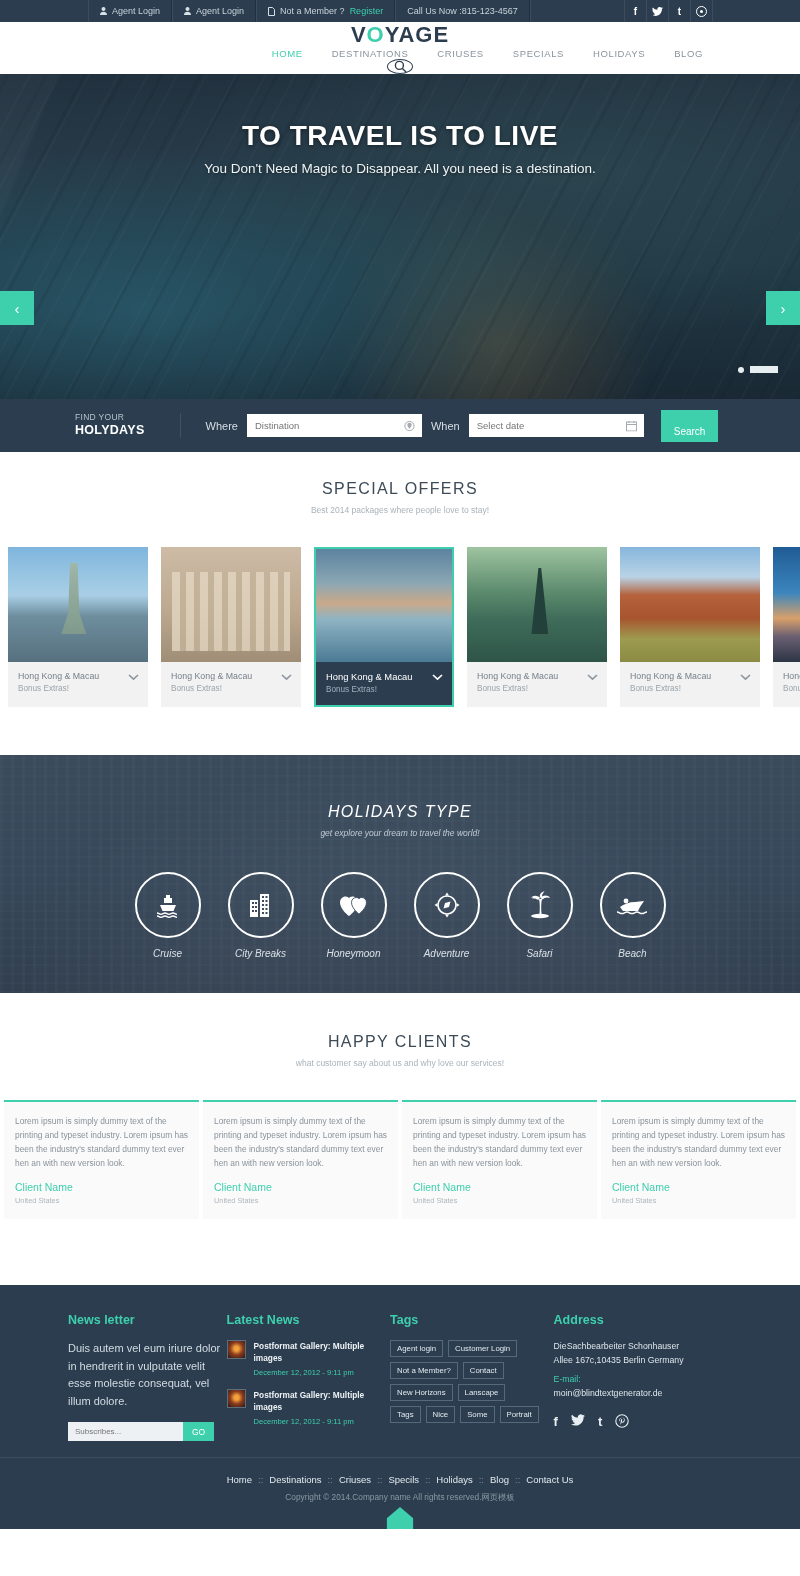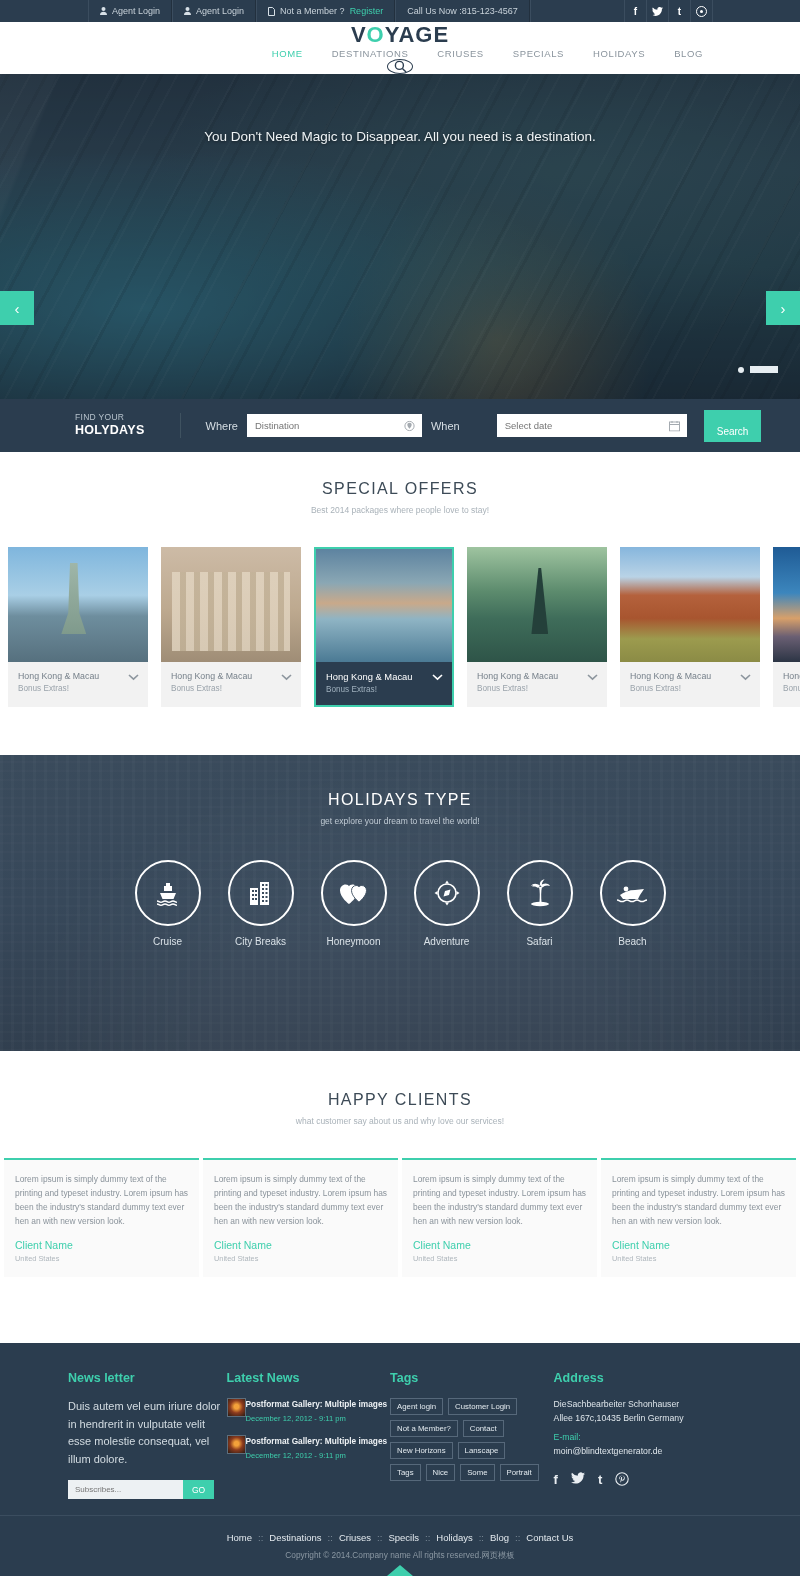--- a/index.html
+++ b/index.html
@@ -115,21 +115,21 @@
   .fld{
     position:relative; background:#fff; height:23px; display:flex; align-items:center;
     padding:0 8px;
   }
   .fld input{
     border:0; outline:0; font-size:9.5px; color:#6d7780;
     font-family:"Liberation Sans", sans-serif; background:transparent;
   }
   .fld .fico{ position:absolute; right:7px; top:50%; transform:translateY(-50%); opacity:.55; }
   .fld.where{ width:175px; }
-  .fld.when{ width:190px;margin-left:28px; }
+  .fld.when{ width:175px; }
   .search-submit{
     background:#3ecfad; color:#fff; border:0; font-size:10px; height:23px;
     padding:16px 13px; margin-left:8px; cursor:pointer;
     font-family:"Liberation Sans", sans-serif;
   }
 
   
   .sec-head{ text-align:center; }
   .sec-title{ font-size:16px; letter-spacing:1.4px; color:#3d4b57; }
   .sec-sub{ font-size:8.5px; color:#a9b2b9; margin-top:7px; }
@@ -160,22 +160,23 @@
       background:repeating-linear-gradient(90deg,#e3d6c2 0 8px,#c4b49a 8px 14px); opacity:.8; }
   .img-harbor{ background:linear-gradient(180deg,#5d83a0 0%,#8aa7b4 30%,#c9a98a 48%,#8fb4c4 62%,#4b7a94 100%); }
   .img-eiffel{ background:linear-gradient(180deg,#9fc4a0 0%,#5d8c6e 38%,#3f6d5a 62%,#2e5448 100%); position:relative; }
   .img-eiffel:after{ content:""; position:absolute; left:46%; top:18%; width:12%; height:58%;
       background:#24403a; clip-path:polygon(42% 0,58% 0,100% 100%,0 100%); }
   .img-canyon{ background:linear-gradient(180deg,#86b6dd 0%,#b9d3e6 26%,#b4613c 42%,#a8552f 62%,#9c9b4e 80%,#8b8b45 100%); }
   .img-sunset{ background:linear-gradient(180deg,#1f5b95 0%,#3c86bd 40%,#d8a06a 62%,#6a5f73 78%,#2c3545 100%); }
 
   
   .holtype{
-    height:296px; position:relative; overflow:hidden; padding-top:36px;
+    height:238px; position:relative; overflow:hidden; padding-top:48px;
     background:linear-gradient(180deg,#3a4b5c 0%,#37485a 50%,#313f4f 100%);
+    font-style:italic;
   }
   .holtype:before{
     content:""; position:absolute; inset:0; opacity:.22;
     background:
       repeating-linear-gradient(90deg, rgba(255,255,255,.10) 0 3px, rgba(0,0,0,0) 3px 11px),
       repeating-linear-gradient(0deg, rgba(255,255,255,.07) 0 2px, rgba(0,0,0,0) 2px 9px),
       radial-gradient(ellipse at 50% 100%, rgba(255,255,255,.16) 0 36%, rgba(0,0,0,0) 70%);
   }
   .holtype .sec-title{ color:#fff; position:relative; z-index:2; }
   .holtype .sec-sub{ color:#c0cbd4; position:relative; z-index:2; }
@@ -211,21 +212,21 @@
   .sub-row input{
     width:115px; height:19px; border:0; outline:0; background:#edf1f3;
     font-size:8px; color:#97a1a8; padding:0 7px;
     font-family:"Liberation Sans", sans-serif;
   }
   .sub-row button{
     background:#3ecfad; color:#fff; border:0; height:19px; padding:0 9px;
     font-size:8.5px; cursor:pointer; font-family:"Liberation Sans", sans-serif;
   }
   .fcol.news-latest{ width:165px; }
-  .news-item{ display:flex; margin-bottom:12px; }
+  .news-item{ display:flex; gap:8px; margin-bottom:12px; }
   .news-item .thumb{
     width:19px; height:19px; flex:0 0 19px; border:1px solid #5d6e7c;
     background:radial-gradient(circle at 50% 45%,#f3a13a 0 18%,#8c3b1e 50%,#2a1b14 100%);
   }
   .news-item .nt{ font-size:8.3px; font-weight:bold; color:#eef2f5; line-height:1.45; }
   .news-item .nd{ font-size:7.6px; color:#3ecfad; margin-top:4px; }
   .fcol.tags{ width:165px; }
   .tagbox{ display:flex; flex-wrap:wrap; gap:5px; width:150px; }
   .tag{
     border:1px solid #56687a; font-size:7.8px; color:#e2e9ee; padding:3px 6px;
@@ -331,20 +332,21 @@
       <svg width="13" height="13" viewBox="0 0 13 13">
           <circle cx="5.4" cy="5.4" r="4" fill="none" stroke="#2b3d4f" stroke-width="1.4"></circle>
           <line x1="8.4" y1="8.4" x2="12" y2="12" stroke="#2b3d4f" stroke-width="1.4"></line>
         </svg>
     </span>
   </div>
 </div>
 
 <div class="hero">
   <div class="hero-inner">
+    <div class="hero-title">TO TRAVEL IS TO LIVE</div>
     <div class="hero-sub">You Don't Need Magic to Disappear. All you need is a destination.</div>
   </div>
   <div class="arrow left">‹</div>
   <div class="arrow right">›</div>
   <div class="hero-dots">
     <div class="d"></div>
     <div class="bar"></div>
   </div>
 </div>
 

